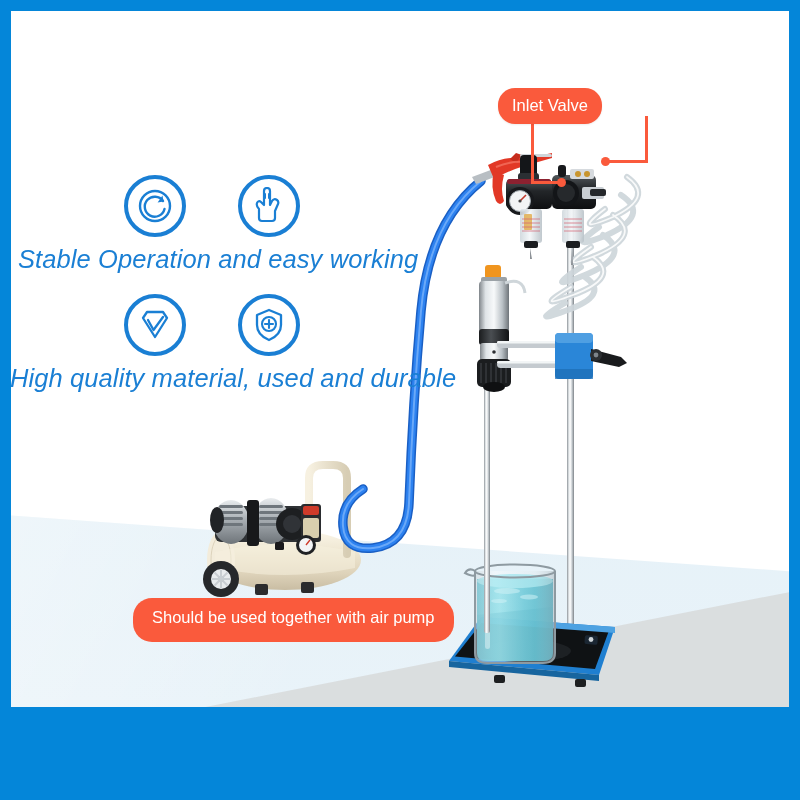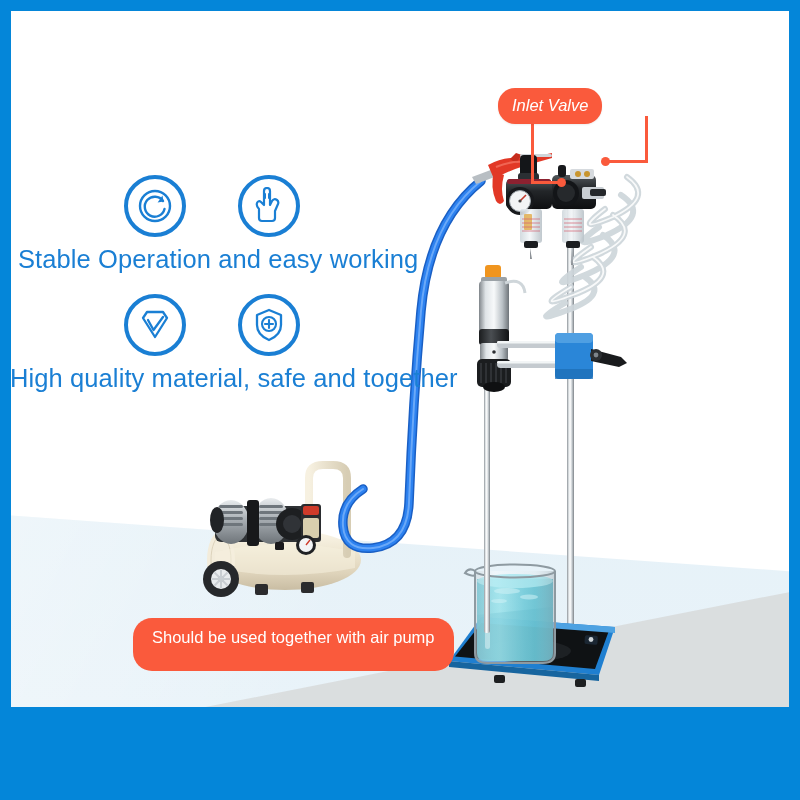--- a/index.html
+++ b/index.html
@@ -22,40 +22,40 @@
   .floor-main{position:absolute;inset:0;
      background:linear-gradient(180deg,#dcecf4 0%,#e3f0f7 45%,#e9f3f9 100%);
      clip-path:polygon(0% 72.5%, 100% 80.5%, 100% 100%, 0% 100%);}
   .floor-grey{position:absolute;inset:0;background:#d9dcdd;
      clip-path:polygon(100% 83.5%, 100% 100%, 25% 100%);opacity:.95;}
   .floor-sheen{position:absolute;inset:0;
      background:linear-gradient(115deg,rgba(255,255,255,.55),rgba(255,255,255,0) 55%);
      clip-path:polygon(0% 72.5%, 100% 80.5%, 100% 100%, 0% 100%);}
 
   
-  .features{position:absolute;left:18px;top:175px;width:380px;z-index:25;}
+  .features{position:absolute;left:18px;top:175px;width:380px;z-index:25;font-style:italic;}
   .frow{display:flex;gap:52px;padding-left:106px;margin-bottom:2px;}
   .ficon{width:62px;height:62px;border-radius:50%;border:4px solid #1a7fd4;
          display:flex;align-items:center;justify-content:center;box-sizing:border-box;background:#fff;}
   .ficon svg{display:block;}
   .ftext{font-size:25.5px;color:#1a7fd4;letter-spacing:.1px;white-space:nowrap;margin:8px 0 20px 0;font-weight:400;}
   .ftext.f2{margin-left:-8px;}
 
   
   .callout{position:absolute;background:#fa5a3c;color:#fff;border-radius:17px;
      font-size:16.5px;line-height:1;padding:9px 14px 10px;white-space:nowrap;z-index:40;
-     box-shadow:0 1px 2px rgba(0,0,0,.07);font-style:italic;}
+     box-shadow:0 1px 2px rgba(0,0,0,.07);}
   .lead{position:absolute;z-index:38;}
   .lead span{position:absolute;background:#fa5a3c;}
   .lead .v{width:3px;}
   .lead .h{height:3px;}
   .lead .dot{width:9px;height:9px;border-radius:50%;}
 
   .badge-pump{position:absolute;left:133px;top:598px;background:#fa5a3c;color:#fff;
-     border-radius:19px;font-size:16.5px;line-height:1;padding:11px 19px 25px;white-space:nowrap;z-index:40;margin-top:20px;}
+     border-radius:19px;font-size:16.5px;line-height:1;padding:11px 19px 16px;white-space:nowrap;z-index:40;}
 
   
   .compressor{position:absolute;left:186px;top:437px;width:176px;height:155px;z-index:20;}
 
   
   .hosewrap{position:absolute;left:11px;top:11px;width:778px;height:696px;z-index:22;pointer-events:none;}
   .rod{position:absolute;border-radius:2px;
      background:linear-gradient(90deg,#8e9499 0%,#e8ecee 28%,#fdfdfd 46%,#cbd1d5 70%,#7d8388 100%);}
   .beakerwrap{position:absolute;left:455px;top:548px;z-index:26;}
   .base{position:absolute;left:437px;top:604px;z-index:23;}
@@ -362,21 +362,21 @@
           <svg width="38" height="38" viewBox="0 0 38 38">
             <path d="M19 4 L31 9 L31 19 Q31 29 19 34 Q7 29 7 19 L7 9 Z" fill="none" stroke="#1a7fd4" stroke-width="2.3" stroke-linejoin="round"></path>
             <circle cx="19" cy="18" r="7" fill="none" stroke="#1a7fd4" stroke-width="2.1"></circle>
             <g stroke="#1a7fd4" stroke-width="2.1" stroke-linecap="round">
               <line x1="19" y1="14" x2="19" y2="22"></line>
                 <line x1="15" y1="18" x2="23" y2="18"></line>
             </g>
           </svg>
         </div>
       </div>
-      <div class="ftext f2">High quality material, safe and together</div>
+      <div class="ftext f2">High quality material, used and durable</div>
     </div>
 
     <div class="lead" style="left:520px;top:105px;width:40px;height:85px;">
       <span class="v" style="left:0;top:0;height:68px;"></span>
       <span class="h" style="left:0;top:65px;width:30px;"></span>
       <span class="dot" style="left:26px;top:62px;"></span>
     </div>
     <div class="lead" style="left:588px;top:105px;width:80px;height:66px;">
       <span class="v" style="left:46px;top:0;height:47px;"></span>
       <span class="h" style="left:6px;top:44px;width:43px;"></span>

